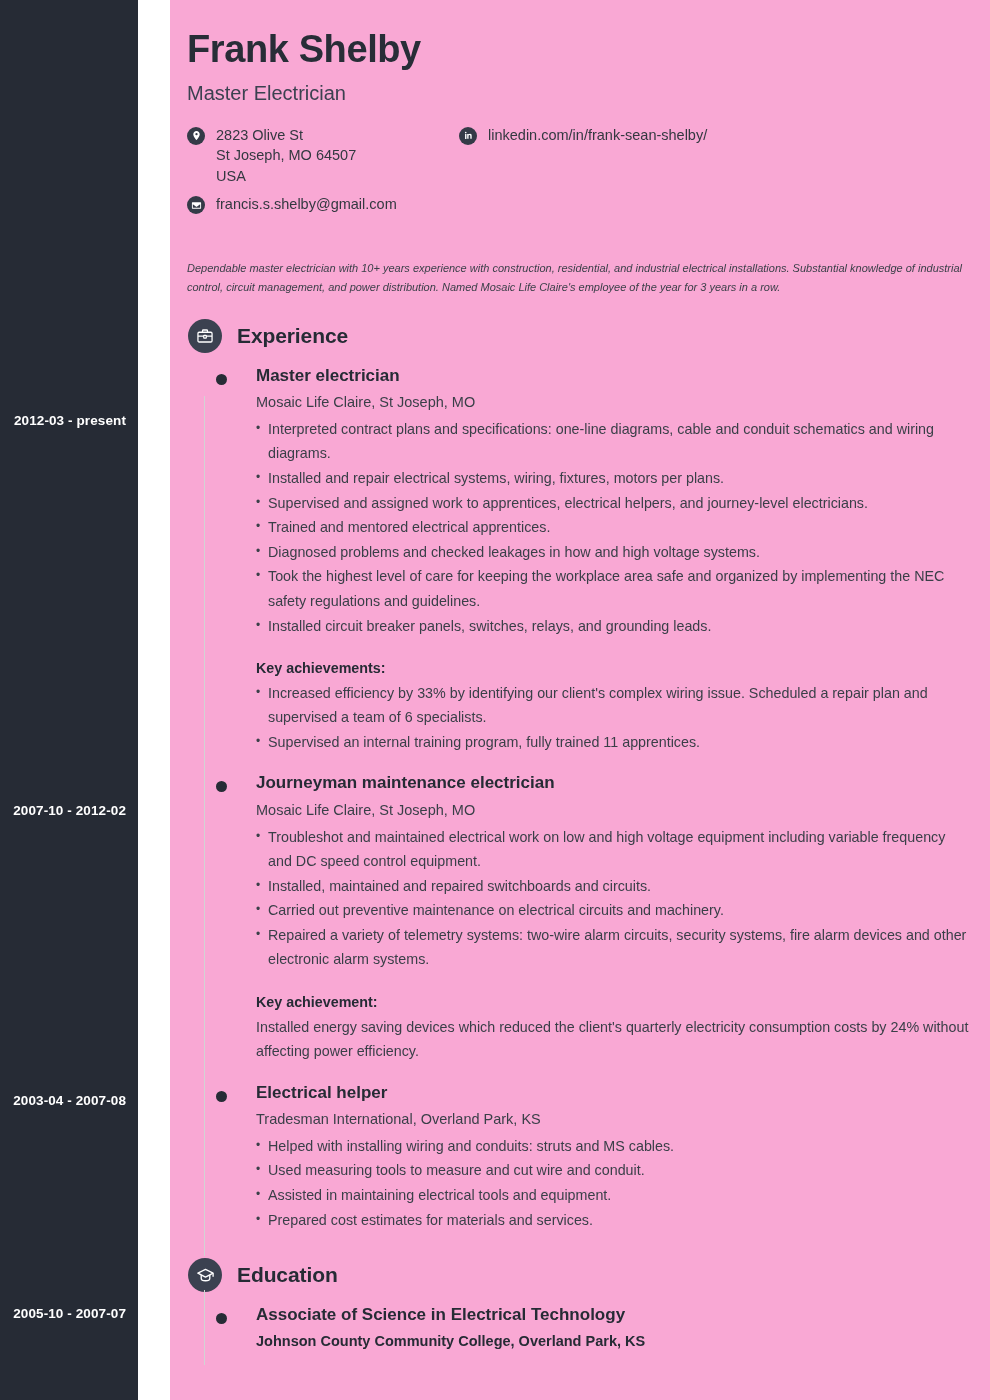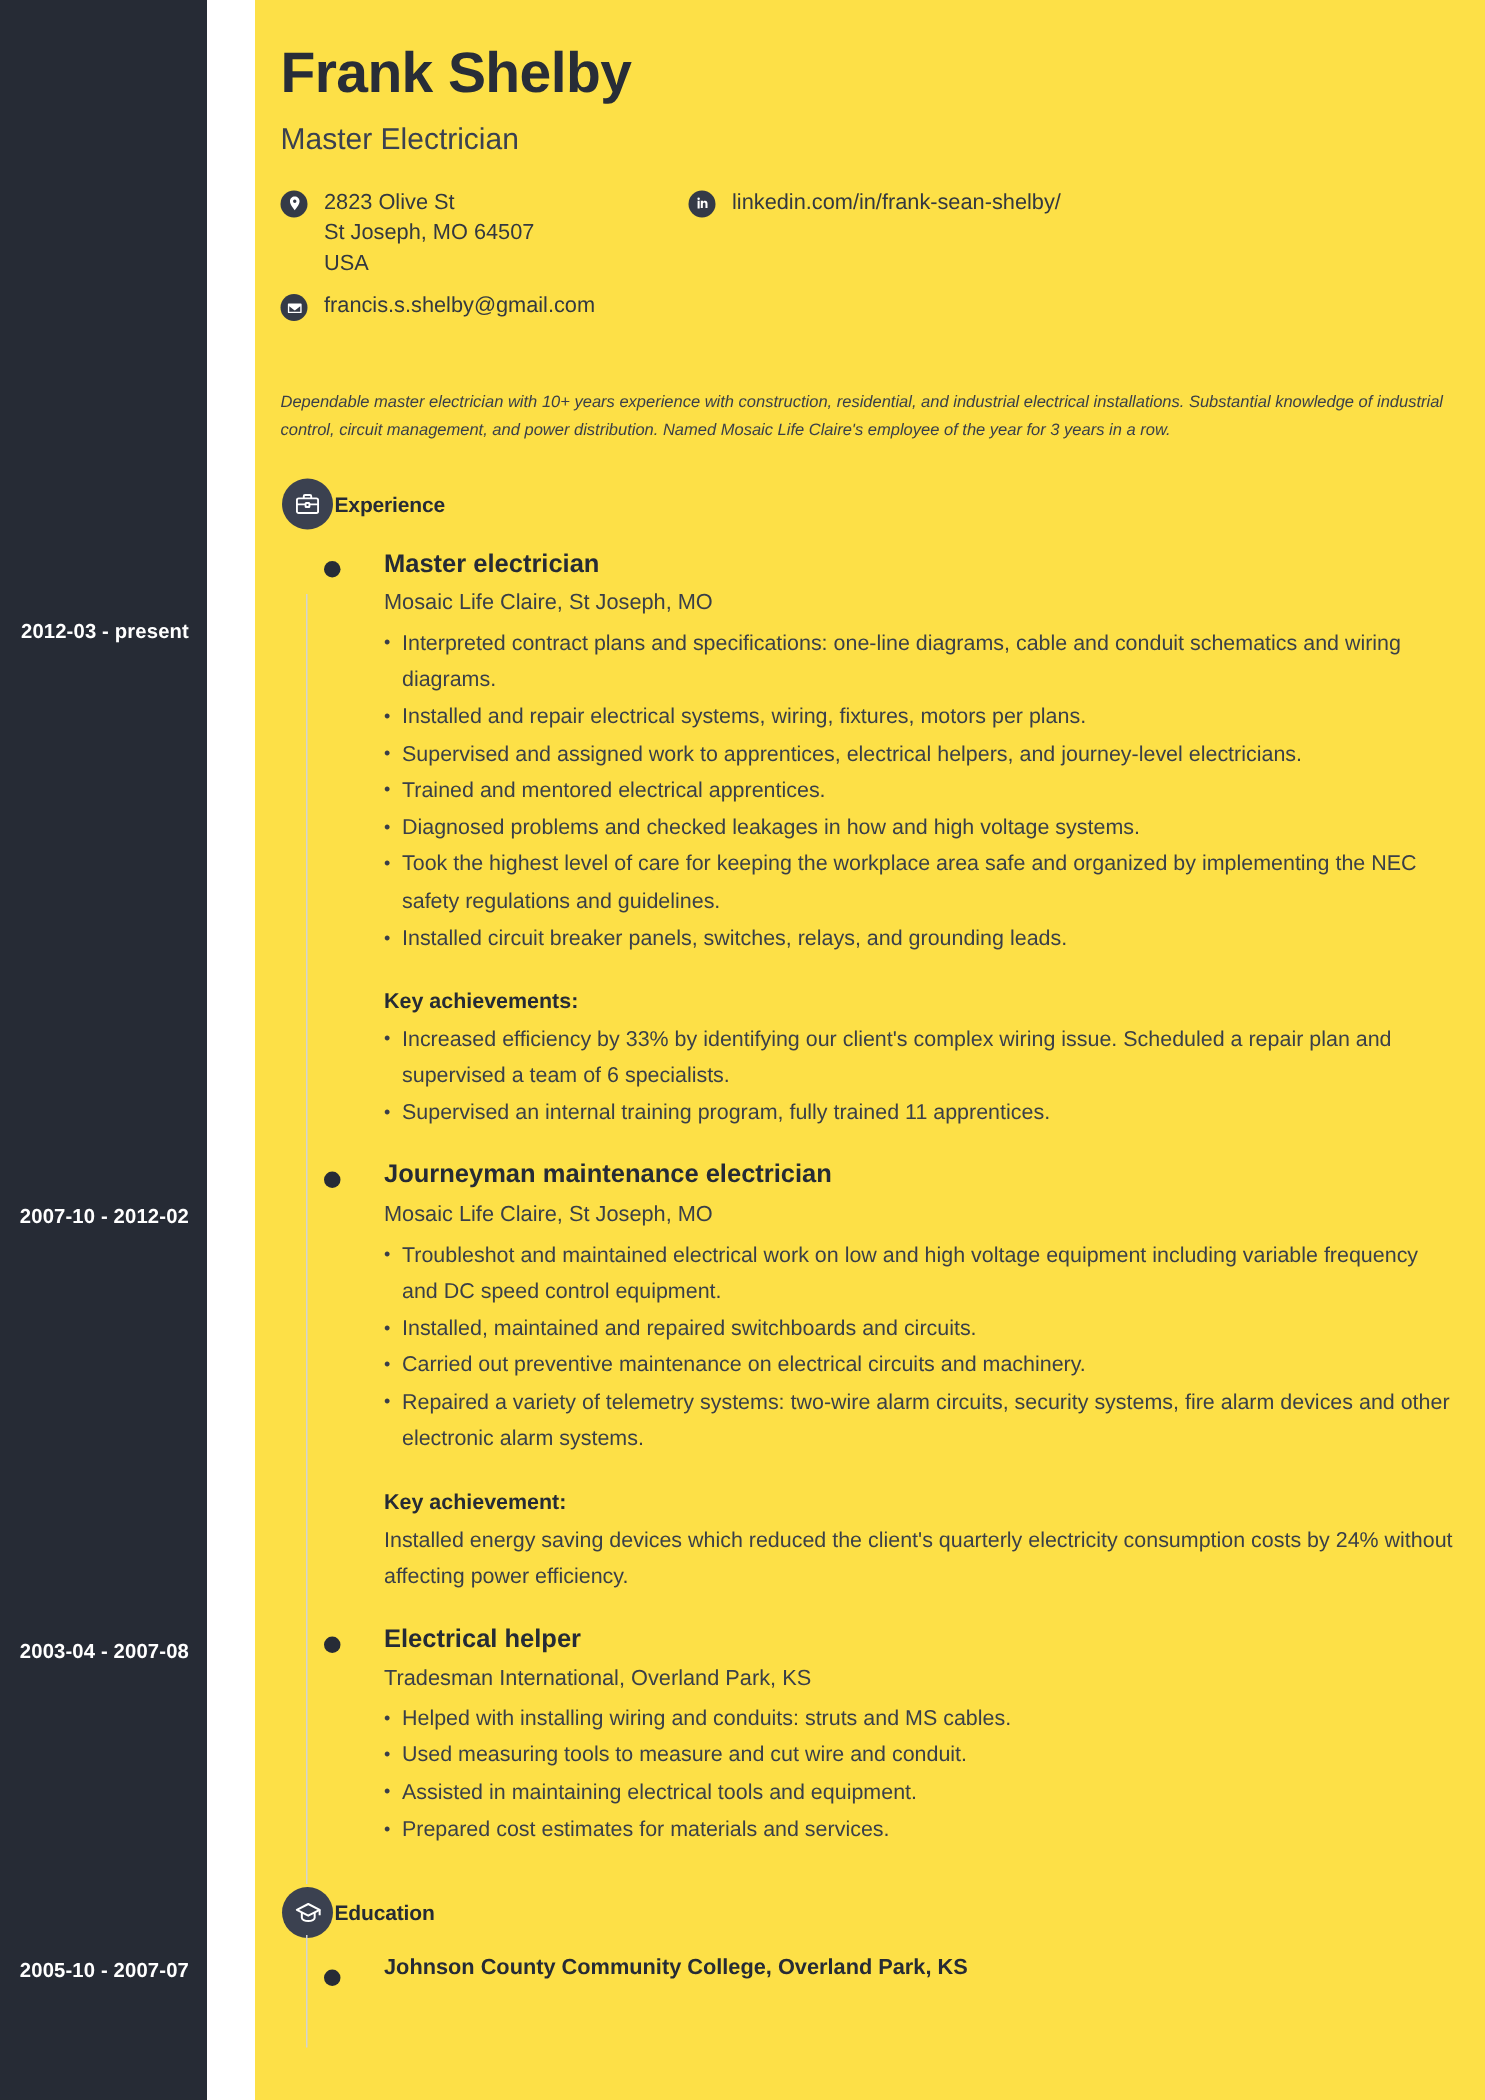--- a/index.html
+++ b/index.html
@@ -39,21 +39,21 @@
     white-space: nowrap;
   }
 
   
   .main {
     position: absolute;
     left: 170px;
     top: 0;
     width: 820px;
     height: 1400px;
-    background: #fde047;
+    background: #f9a8d4;
     z-index: 2;
   }
 
   .content {
     padding: 28px 20px 0 17px;
   }
 
   
   .name {
     font-size: 38px;
@@ -151,24 +151,24 @@
     display: flex;
     align-items: center;
     justify-content: center;
     margin-left: 1px;
     z-index: 4;
     position: relative;
   }
   .section-icon svg { display: block; }
 
   .section-title {
-    font-size: 14px;
+    font-size: 21px;
     font-weight: bold;
     color: #262b35;
-    margin-left: 1px;
+    margin-left: 15px;
     letter-spacing: -0.1px;
   }
 
   
   .entry {
     position: relative;
     padding-left: 69px;
     margin-bottom: 8px;
   }
 
@@ -377,17 +377,18 @@
           <path d="M12 4.2 2.4 9.1 12 14l9.6-4.9L12 4.2z"></path>
           <path d="M6.6 11.3v4.4c0 1.6 2.4 2.9 5.4 2.9s5.4-1.3 5.4-2.9v-4.4"></path>
           <path d="M21.6 9.1v4.6"></path>
         </svg>
       </span>
       <span class="section-title">Education</span>
     </div>
 
     <div class="entry">
       <span class="entry-dot"></span>
+      <div class="entry-title">Associate of Science in Electrical Technology</div>
       <div class="entry-sub-bold">Johnson County Community College, Overland Park, KS</div>
     </div>
 
   </div>
 </div>
 
 </body></html>

